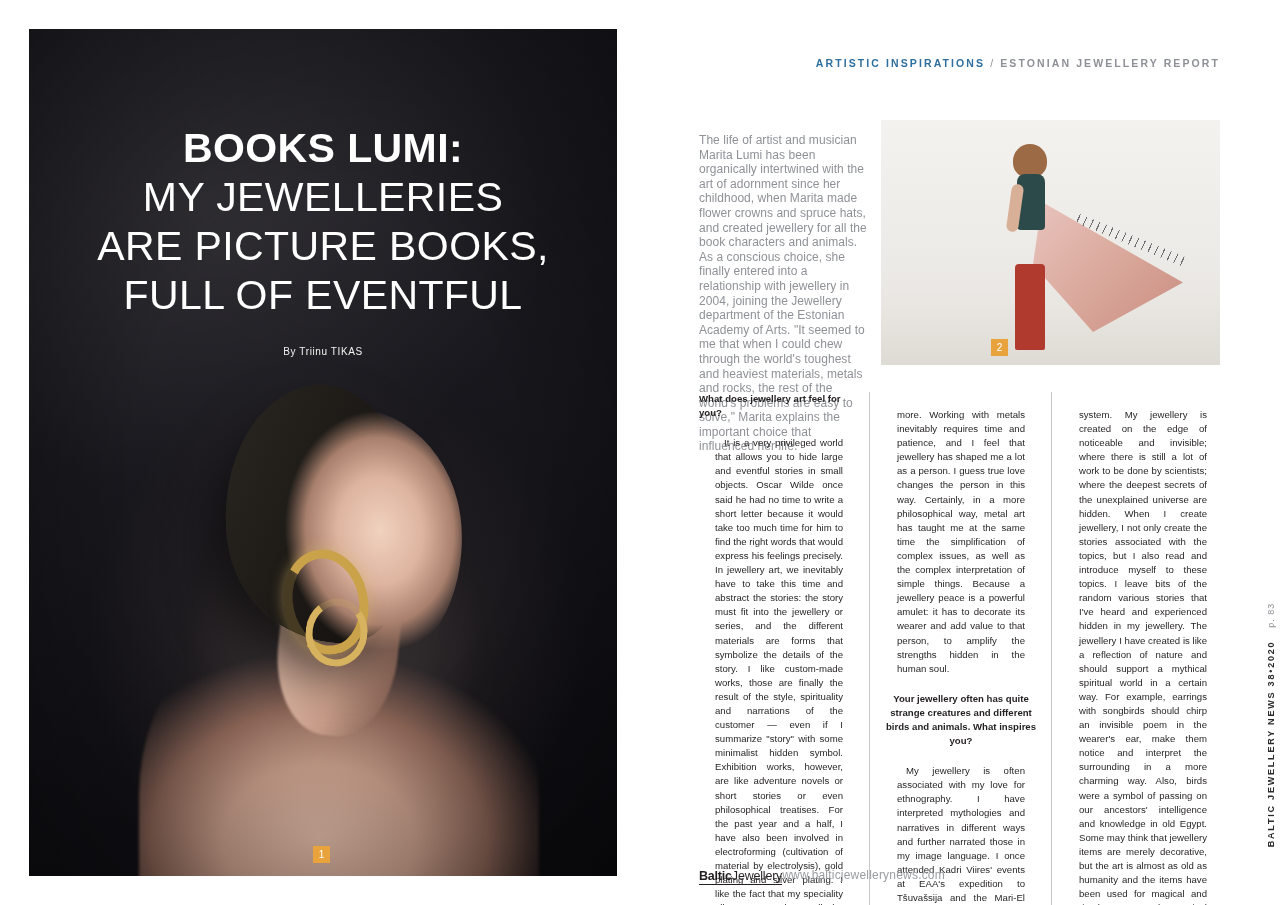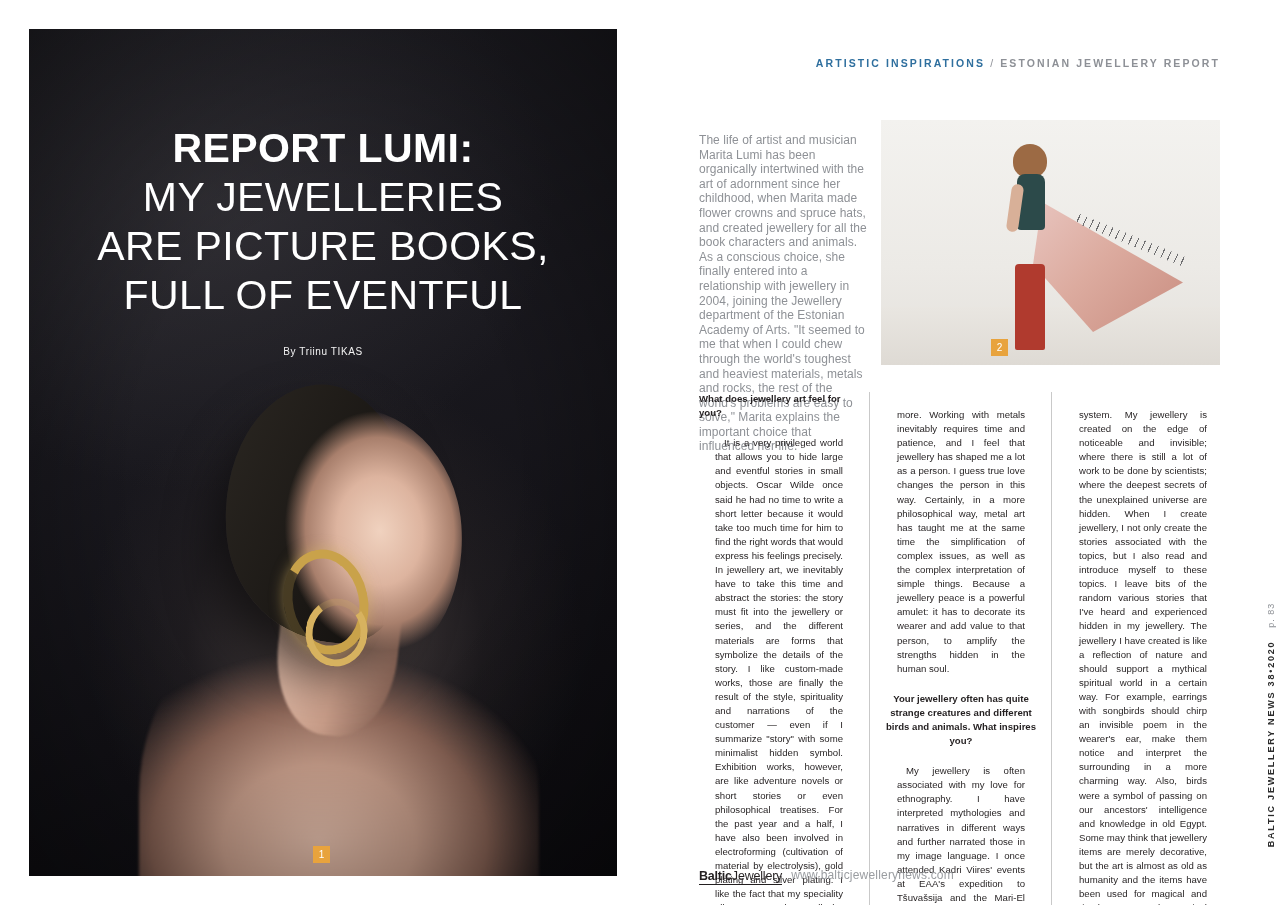--- a/index.html
+++ b/index.html
@@ -326,21 +326,20 @@
     margin-top: 10px;
     text-align: center;
   }
 
   .footer {
     position: absolute;
     left: 39px;
     bottom: 22px;
     display: flex;
     align-items: flex-end;
-    gap: 9px;
   }
   .logo {
     font-size: 12.5px;
     font-weight: 700;
     color: #231f20;
     letter-spacing: -0.2px;
     position: relative;
   }
   .logo .light {
     font-weight: 400;
@@ -390,21 +389,21 @@
       <div class="shoulder"></div>
       <div class="neck"></div>
       <div class="hair"></div>
       <div class="head"></div>
       <div class="earring"></div>
     </div>
     <div class="vignette"></div>
 
     <div class="headline-wrap">
       <h1 class="headline">
-        <span class="bold">REPORT LUMI:</span><br>
+        <span class="bold">BOOKS LUMI:</span><br>
         <span>MY JEWELLERIES</span><br>
         <span>ARE PICTURE BOOKS,</span><br>
         <span>FULL OF EVENTFUL</span><br>
       </h1>
       <div class="byline">By Triinu TIKAS</div>
     </div>
 
     <div class="photo-num">1</div>
   </div>
 

